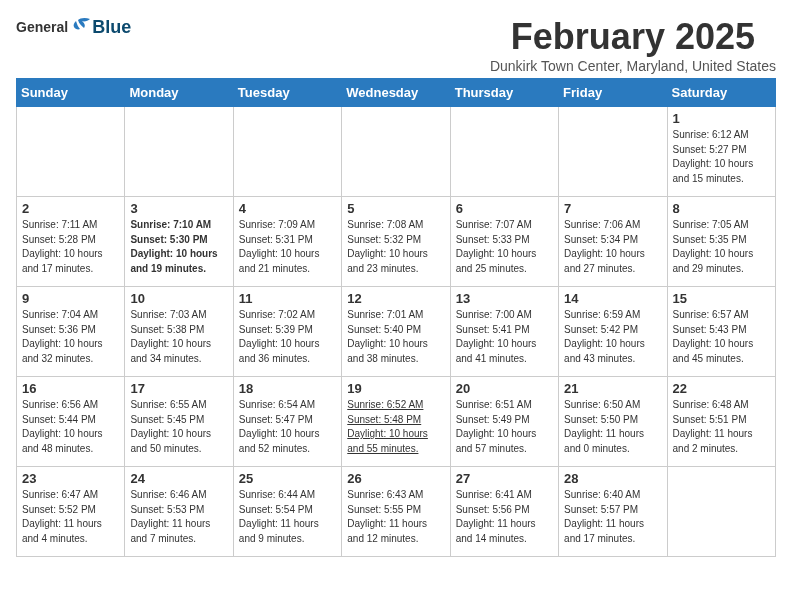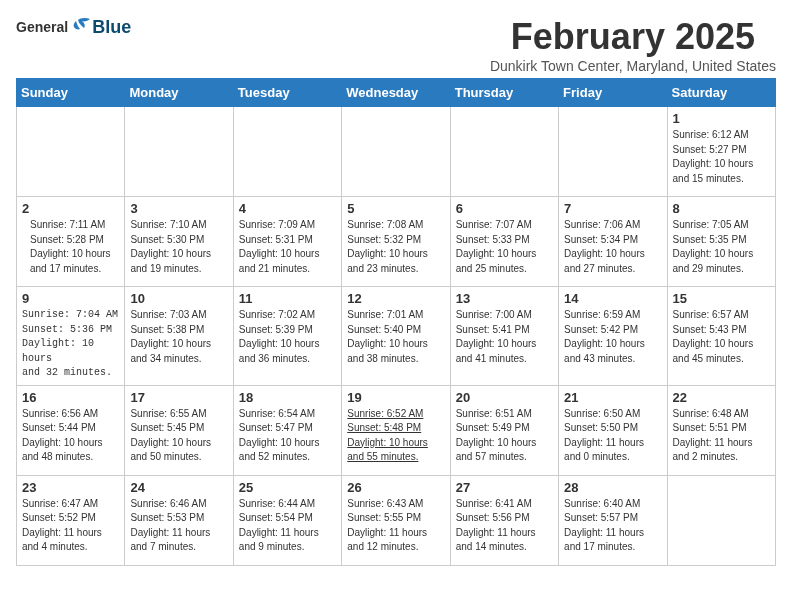--- a/index.html
+++ b/index.html
@@ -135,28 +135,28 @@
           <span class="day-num">1</span>
           <div class="day-info" style="white-space: pre-line;">Sunrise: 6:12 AM
 Sunset: 5:27 PM
 Daylight: 10 hours
 and 15 minutes.</div>
         </td>
       </tr>
       <tr>
         <td>
           <span class="day-num">2</span>
-          <div class="day-info" style="white-space: pre-line; margin-left: 8px;">Sunrise: 7:11 AM
+          <div class="day-info" style="white-space: pre-line;">Sunrise: 7:11 AM
 Sunset: 5:28 PM
 Daylight: 10 hours
 and 17 minutes.</div>
         </td>
         <td>
           <span class="day-num">3</span>
-          <div class="day-info" style="white-space: pre-line;">Sunrise: 7:10 AM
+          <div class="day-info" style="white-space: pre-line; font-weight: bold;">Sunrise: 7:10 AM
 Sunset: 5:30 PM
 Daylight: 10 hours
 and 19 minutes.</div>
         </td>
         <td>
           <span class="day-num">4</span>
           <div class="day-info" style="white-space: pre-line;">Sunrise: 7:09 AM
 Sunset: 5:31 PM
 Daylight: 10 hours
 and 21 minutes.</div>
@@ -186,21 +186,21 @@
           <span class="day-num">8</span>
           <div class="day-info" style="white-space: pre-line;">Sunrise: 7:05 AM
 Sunset: 5:35 PM
 Daylight: 10 hours
 and 29 minutes.</div>
         </td>
       </tr>
       <tr>
         <td>
           <span class="day-num">9</span>
-          <div class="day-info" style="white-space: pre-line; font-family: Liberation Mono, monospace;">Sunrise: 7:04 AM
+          <div class="day-info" style="white-space: pre-line;">Sunrise: 7:04 AM
 Sunset: 5:36 PM
 Daylight: 10 hours
 and 32 minutes.</div>
         </td>
         <td>
           <span class="day-num">10</span>
           <div class="day-info" style="white-space: pre-line;">Sunrise: 7:03 AM
 Sunset: 5:38 PM
 Daylight: 10 hours
 and 34 minutes.</div>

